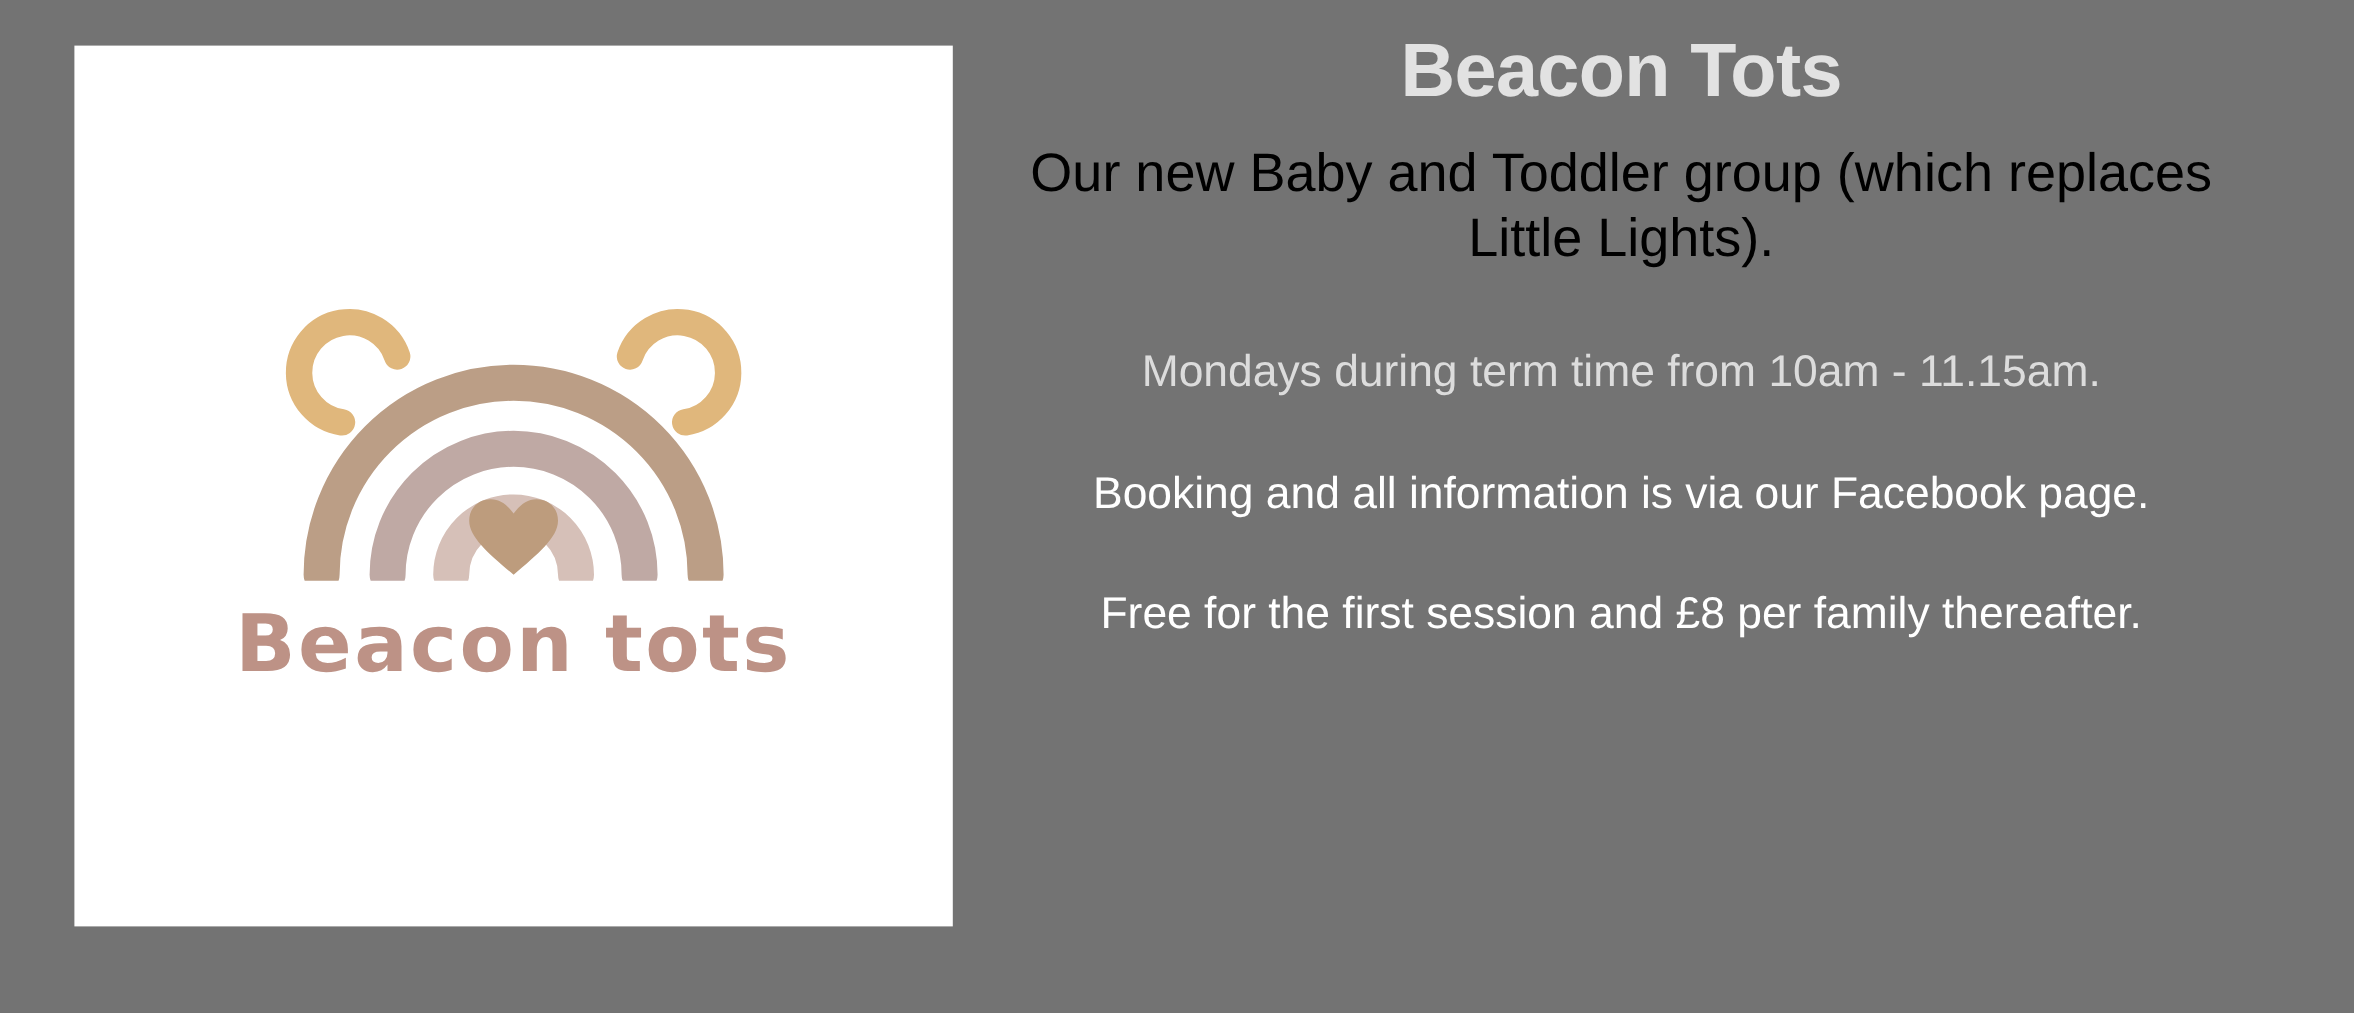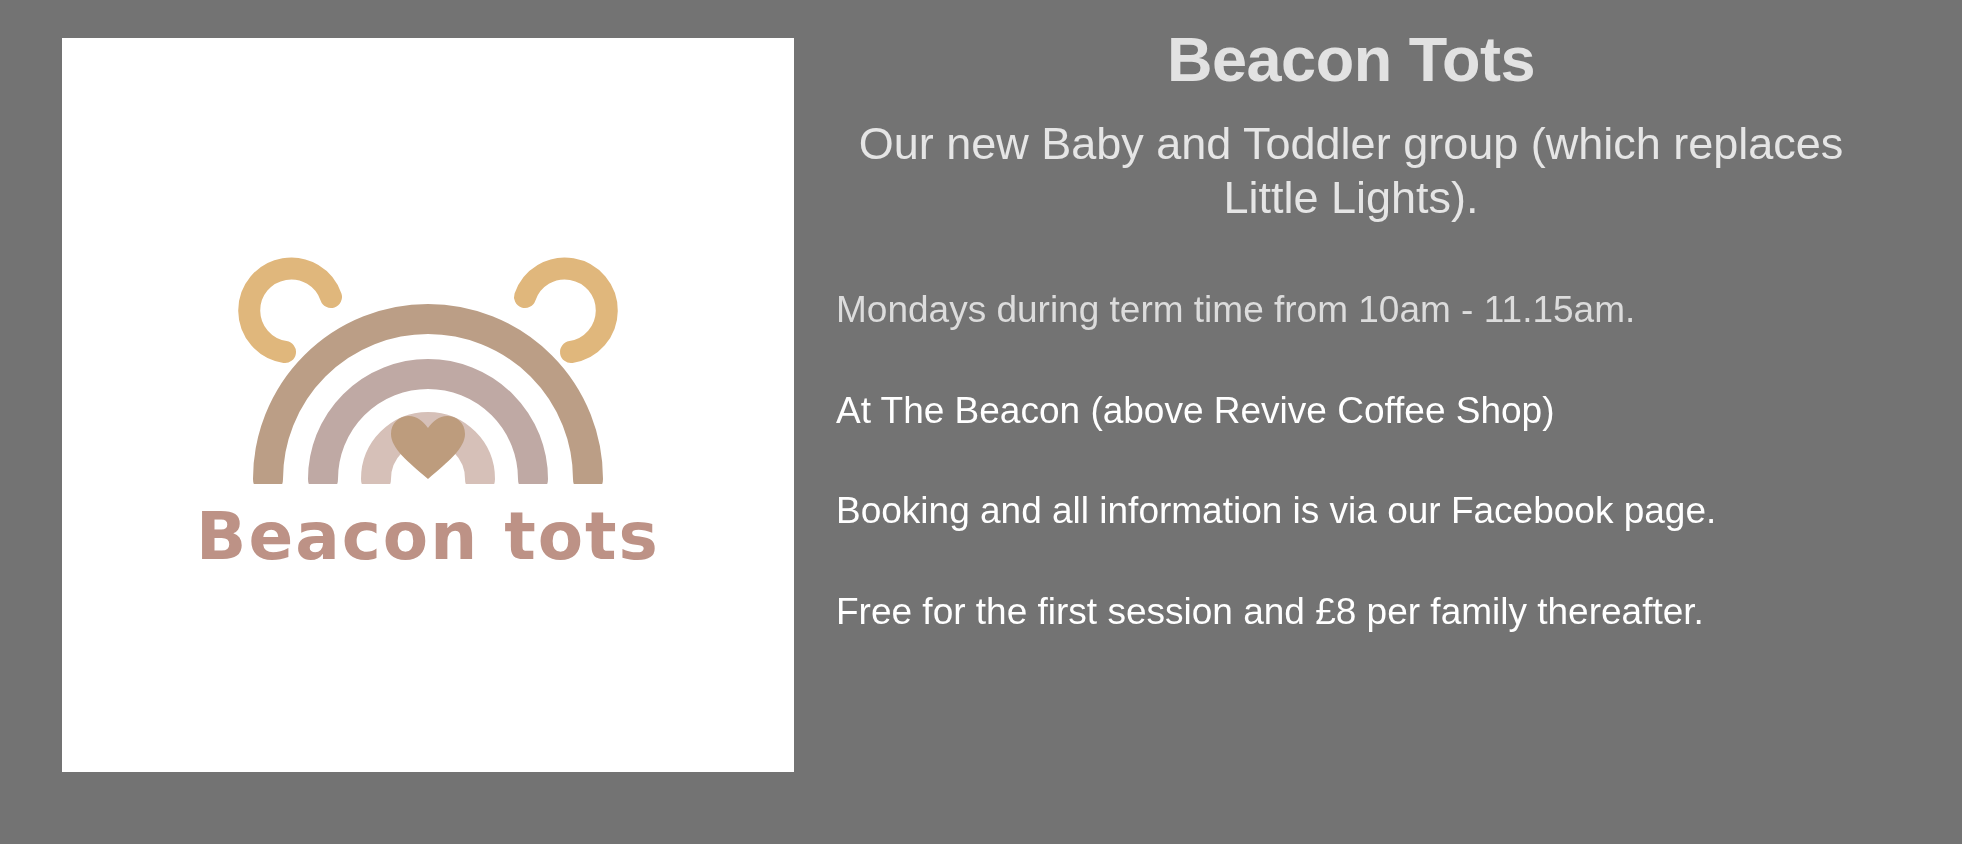--- a/index.html
+++ b/index.html
@@ -83,30 +83,30 @@
     line-height: 1.12;
     letter-spacing: -0.5px;
   }
 
   .subtitle {
     margin: 22px 0 0 0;
     text-align: center;
     font-family: "Liberation Sans", sans-serif;
     font-size: 45px;
     font-weight: 400;
-    color: #e5e5e5;
+    color: #000000;
     line-height: 1.22;
   }
 
   .body-lines {
     margin-top: 62px;
   }
 
   .body-line {
-    text-align: left;
+    text-align: center;
     font-family: "Liberation Sans", sans-serif;
     font-size: 37px;
     font-weight: 400;
     color: #ffffff;
     line-height: 1.2;
     margin-bottom: 56px;
     white-space: nowrap;
   }
   .body-line.dim {
     color: #dcdcdc;
@@ -149,20 +149,19 @@
   </div>
 
   <div class="content">
 
     <h1 class="title">Beacon Tots</h1>
 
     <p class="subtitle">Our new Baby and Toddler group (which replaces Little Lights).</p>
 
     <div class="body-lines">
       <div class="body-line dim">Mondays during term time from 10am - 11.15am.</div>
-      <div class="body-line">At The Beacon (above Revive Coffee Shop)</div>
       <div class="body-line">Booking and all information is via our Facebook page.</div>
       <div class="body-line">Free for the first session and £8 per family thereafter.</div>
     </div>
 
   </div>
 
 </div>
 
 </body></html>

